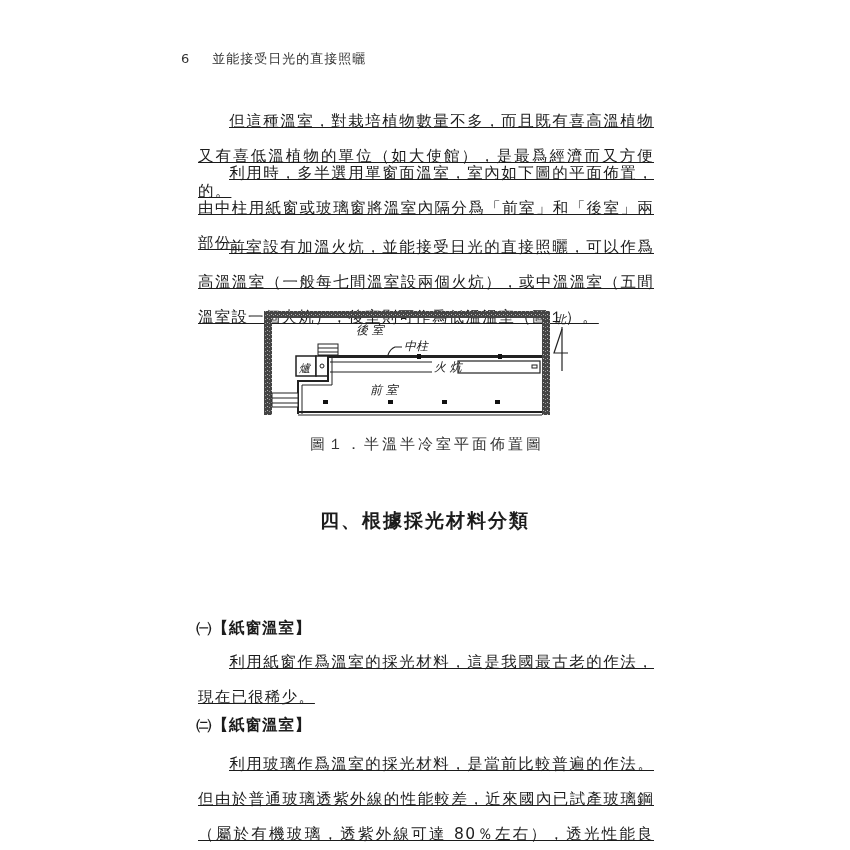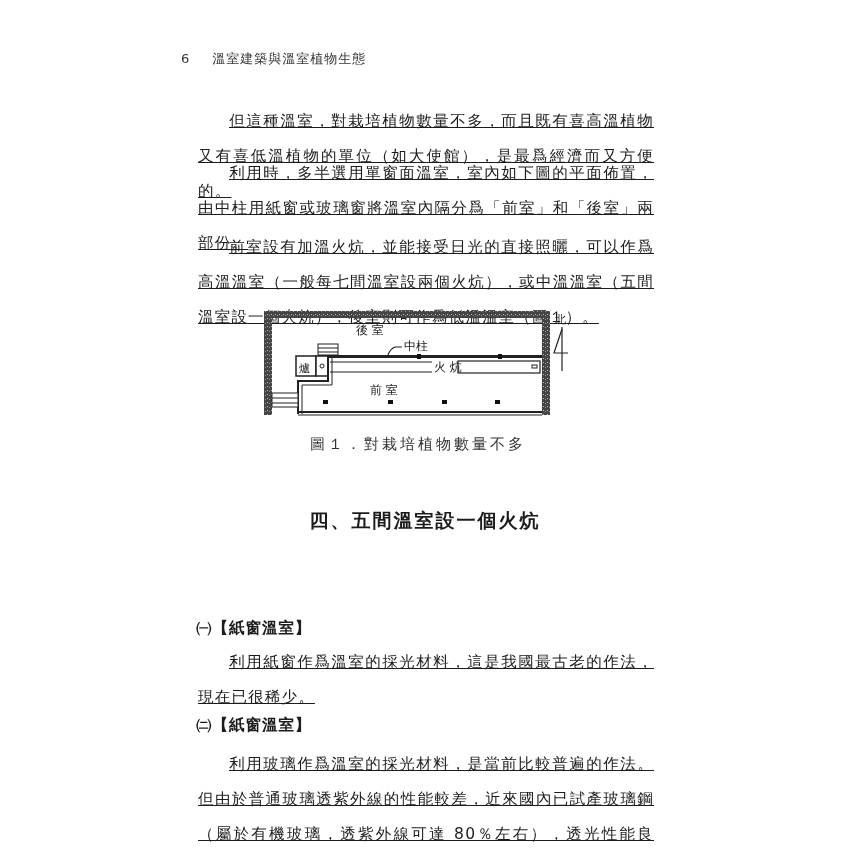--- a/index.html
+++ b/index.html
@@ -13,40 +13,40 @@
       font-size: 13px; color: #333; letter-spacing: 1px;
     }
     .running-head .pnum { display: inline-block; width: 26px; }
     .para {
       position: absolute; left: 181px; width: 456px;
       font-size: 15.5px; line-height: 35px; letter-spacing: 1.2px;
       text-align: justify; margin: 17px; text-decoration: underline;
     }
     .para .indent { display: inline-block; width: 31px; }
     .figure {
-      position: absolute; left: 262px; top: 309px; width: 310px; height: 108px;
+      position: absolute; left: 262px; top: 309px; width: 310px; height: 108px; font-style: italic;
     }
     .fig-caption {
       position: absolute; left: 310px; top: 435px;
       font-size: 15px; letter-spacing: 3px; color: #333;
     }
     .section-title {
       position: absolute; left: 0; width: 850px; top: 508px; text-align: center;
       font-size: 19px; font-weight: bold; letter-spacing: 2px;
     }
     .subhead {
       position: absolute; left: 196px; font-size: 15.5px; font-weight: bold; letter-spacing: 1px; margin-top: 48px;
     }
   </style>
 </head>
 <body>
 
 <div class="running-head">
   <span class="pnum">6</span>
-  <span>溫室建築與溫室植物生態</span>
+  <span>並能接受日光的直接照曬</span>
 </div>
 
 <p class="para" style="top:87px;"><span class="indent"></span><span>但這種溫室，對栽培植物數量不多，而且既有喜高溫植物又有喜低溫植物的單位（如大使館），是最爲經濟而又方便的。</span></p>
 
 <p class="para" style="top:139px;"><span class="indent"></span><span>利用時，多半選用單窗面溫室，室內如下圖的平面佈置，由中柱用紙窗或玻璃窗將溫室內隔分爲「前室」和「後室」兩部份。</span></p>
 
 <p class="para" style="top:213px;"><span class="indent"></span><span>前室設有加溫火炕，並能接受日光的直接照曬，可以作爲高溫溫室（一般每七間溫室設兩個火炕），或中溫溫室（五間溫室設一個火炕），後室則可作爲低溫溫室（圖１）。</span></p>
 
 <div class="figure">
   <svg width="310" height="108" viewBox="0 0 310 108">
@@ -101,21 +101,21 @@
 
     <text x="94" y="25" font-size="12" fill="#222" font-family="DejaVu Sans, sans-serif">後 室</text>
     <text x="142" y="41" font-size="12" fill="#222" font-family="DejaVu Sans, sans-serif">中柱</text>
     <text x="172" y="62" font-size="12" fill="#222" font-family="DejaVu Sans, sans-serif">火  炕</text>
     <text x="108" y="85" font-size="12" fill="#222" font-family="DejaVu Sans, sans-serif">前 室</text>
     <text x="37" y="63" font-size="11" fill="#222" font-family="DejaVu Sans, sans-serif">爐</text>
     <text x="293" y="14" font-size="11" fill="#222" font-family="DejaVu Sans, sans-serif">北</text>
   </svg>
 </div>
 
-<div class="fig-caption">圖１．對栽培植物數量不多</div>
+<div class="fig-caption">圖１．半溫半冷室平面佈置圖</div>
 
-<div class="section-title">四、五間溫室設一個火炕</div>
+<div class="section-title">四、根據採光材料分類</div>
 
 <div class="subhead" style="top:570px;">㈠【紙窗溫室】</div>
 <p class="para" style="top:628px;"><span class="indent"></span><span>利用紙窗作爲溫室的採光材料，這是我國最古老的作法，現在已很稀少。</span></p>
 
 <div class="subhead" style="top:667px;">㈡【紙窗溫室】</div>
 <p class="para" style="top:730px;"><span class="indent"></span><span>利用玻璃作爲溫室的採光材料，是當前比較普遍的作法。但由於普通玻璃透紫外線的性能較差，近來國內已試產玻璃鋼（屬於有機玻璃，透紫外線可達 80％左右），透光性能良好，然尚</span></p>
 
 </body></html>

